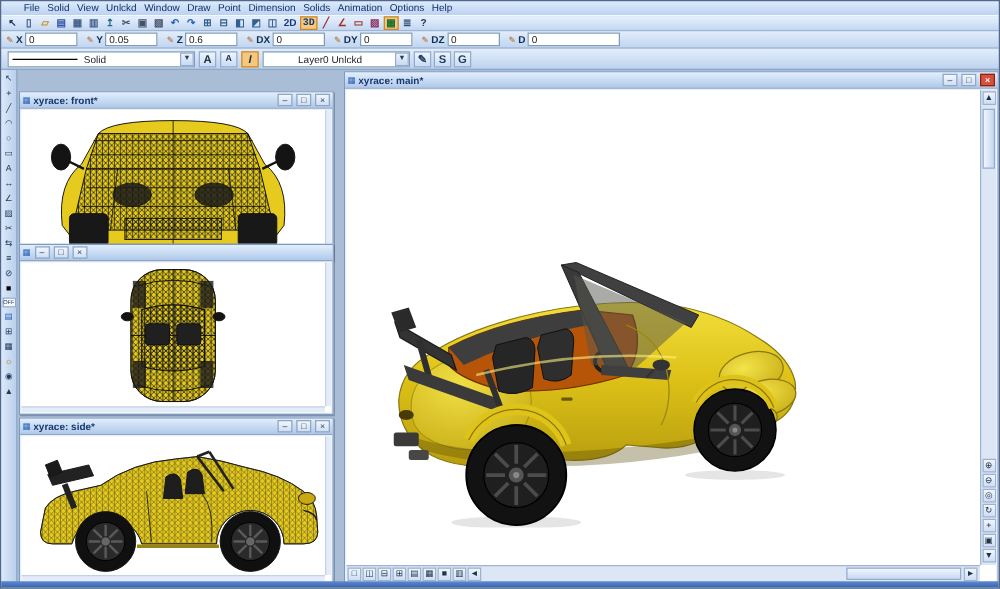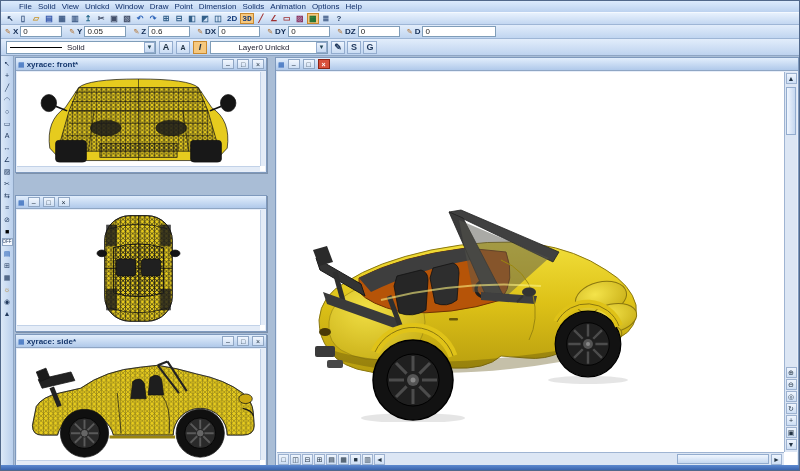--- a/index.html
+++ b/index.html
@@ -62,21 +62,21 @@
   .wbtn{width:12px;height:10px;border:1px solid #8fa6c4;margin-left:1px;
     background:linear-gradient(#f2f7fe,#cfdff4);font-size:7px;line-height:1;
     display:flex;align-items:center;justify-content:center;color:#234;}
   .wbtn.close-red{background:#d8503c;color:#fff;border-color:#8c2415;font-weight:bold;}
   .vpbody{flex:1;position:relative;background:#fff;margin:1px;overflow:hidden;}
   .vpbody svg{position:absolute;left:0;top:0;width:calc(100% - 5px);height:calc(100% - 5px);}
   .vscroll-thin{position:absolute;right:0;top:0;width:5px;bottom:5px;
     background:#e4ecf7;border-left:1px solid #c2d2e8;}
   .hscroll-thin{position:absolute;left:0;right:5px;bottom:0;height:5px;
     background:#e4ecf7;border-top:1px solid #c2d2e8;}
-  #vp-front{left:14px;top:1px;width:252px;height:116px;}
+  #vp-front{left:14px;top:17px;width:252px;height:136px;}
   #vp-top{left:14px;top:139px;width:252px;height:137px;}
   #vp-side{left:14px;top:278px;width:252px;height:133px;}
   #vp-main{left:274px;top:1px;width:524px;height:410px;}
   
   .mainbody{flex:1;position:relative;margin:1px;background:#fff;overflow:hidden;}
   .canvas3d{position:absolute;left:0;top:0;right:13px;bottom:13px;background:#fff;}
   .car3d{position:absolute;left:24px;top:128px;width:424px;height:222px;}
   .main-vscroll{position:absolute;top:0;right:0;bottom:13px;width:13px;
     background:#dce6f4;border-left:1px solid #9fb4d2;display:flex;
     flex-direction:column;align-items:center;padding:1px 0;}
@@ -339,20 +339,21 @@
           </g>
         </svg>
         <div class="vscroll-thin"></div>
         <div class="hscroll-thin"></div>
       </div>
     </div>
 
     <div class="vp" id="vp-main">
       <div class="vptitle">
         <span class="vpicon">▦</span>
+        <span class="vpname">xyrace: main*</span>
         <span class="wbtn">–</span>
         <span class="wbtn">□</span>
         <span class="wbtn close-red">×</span>
       </div>
       <div class="mainbody">
         <div class="canvas3d">
           <svg class="car3d" viewBox="0 0 424 222">
             <defs>
               <linearGradient id="cg" x1="0" y1="0" x2="0" y2="1">
                 <stop offset="0" stop-color="#f2df3a"></stop>

